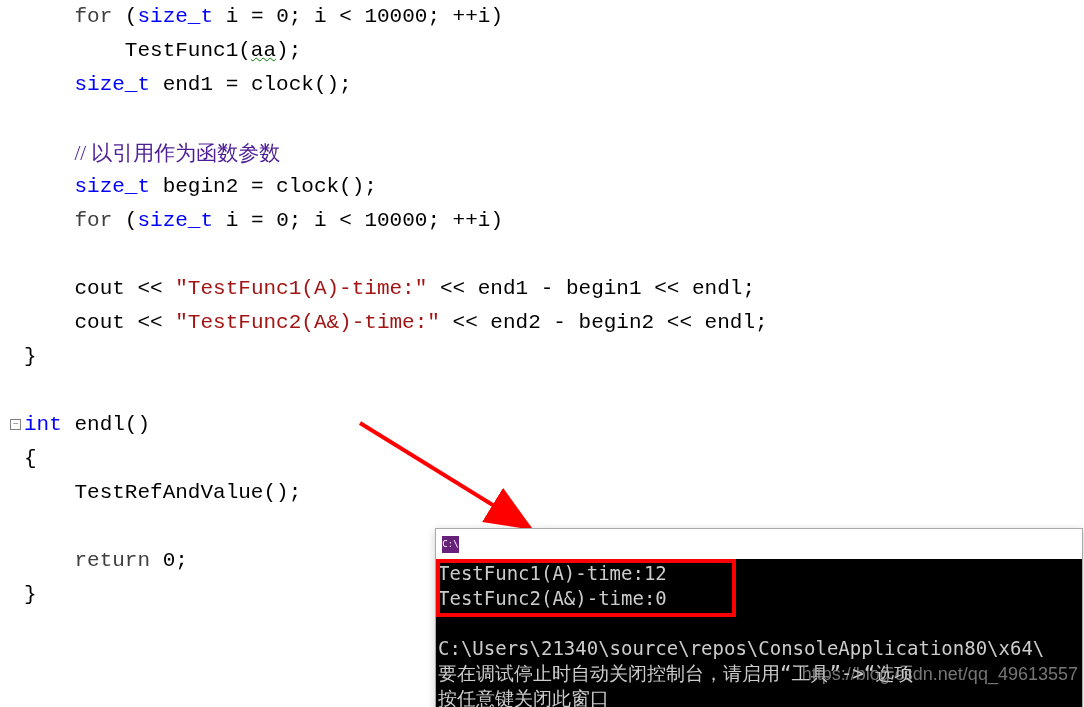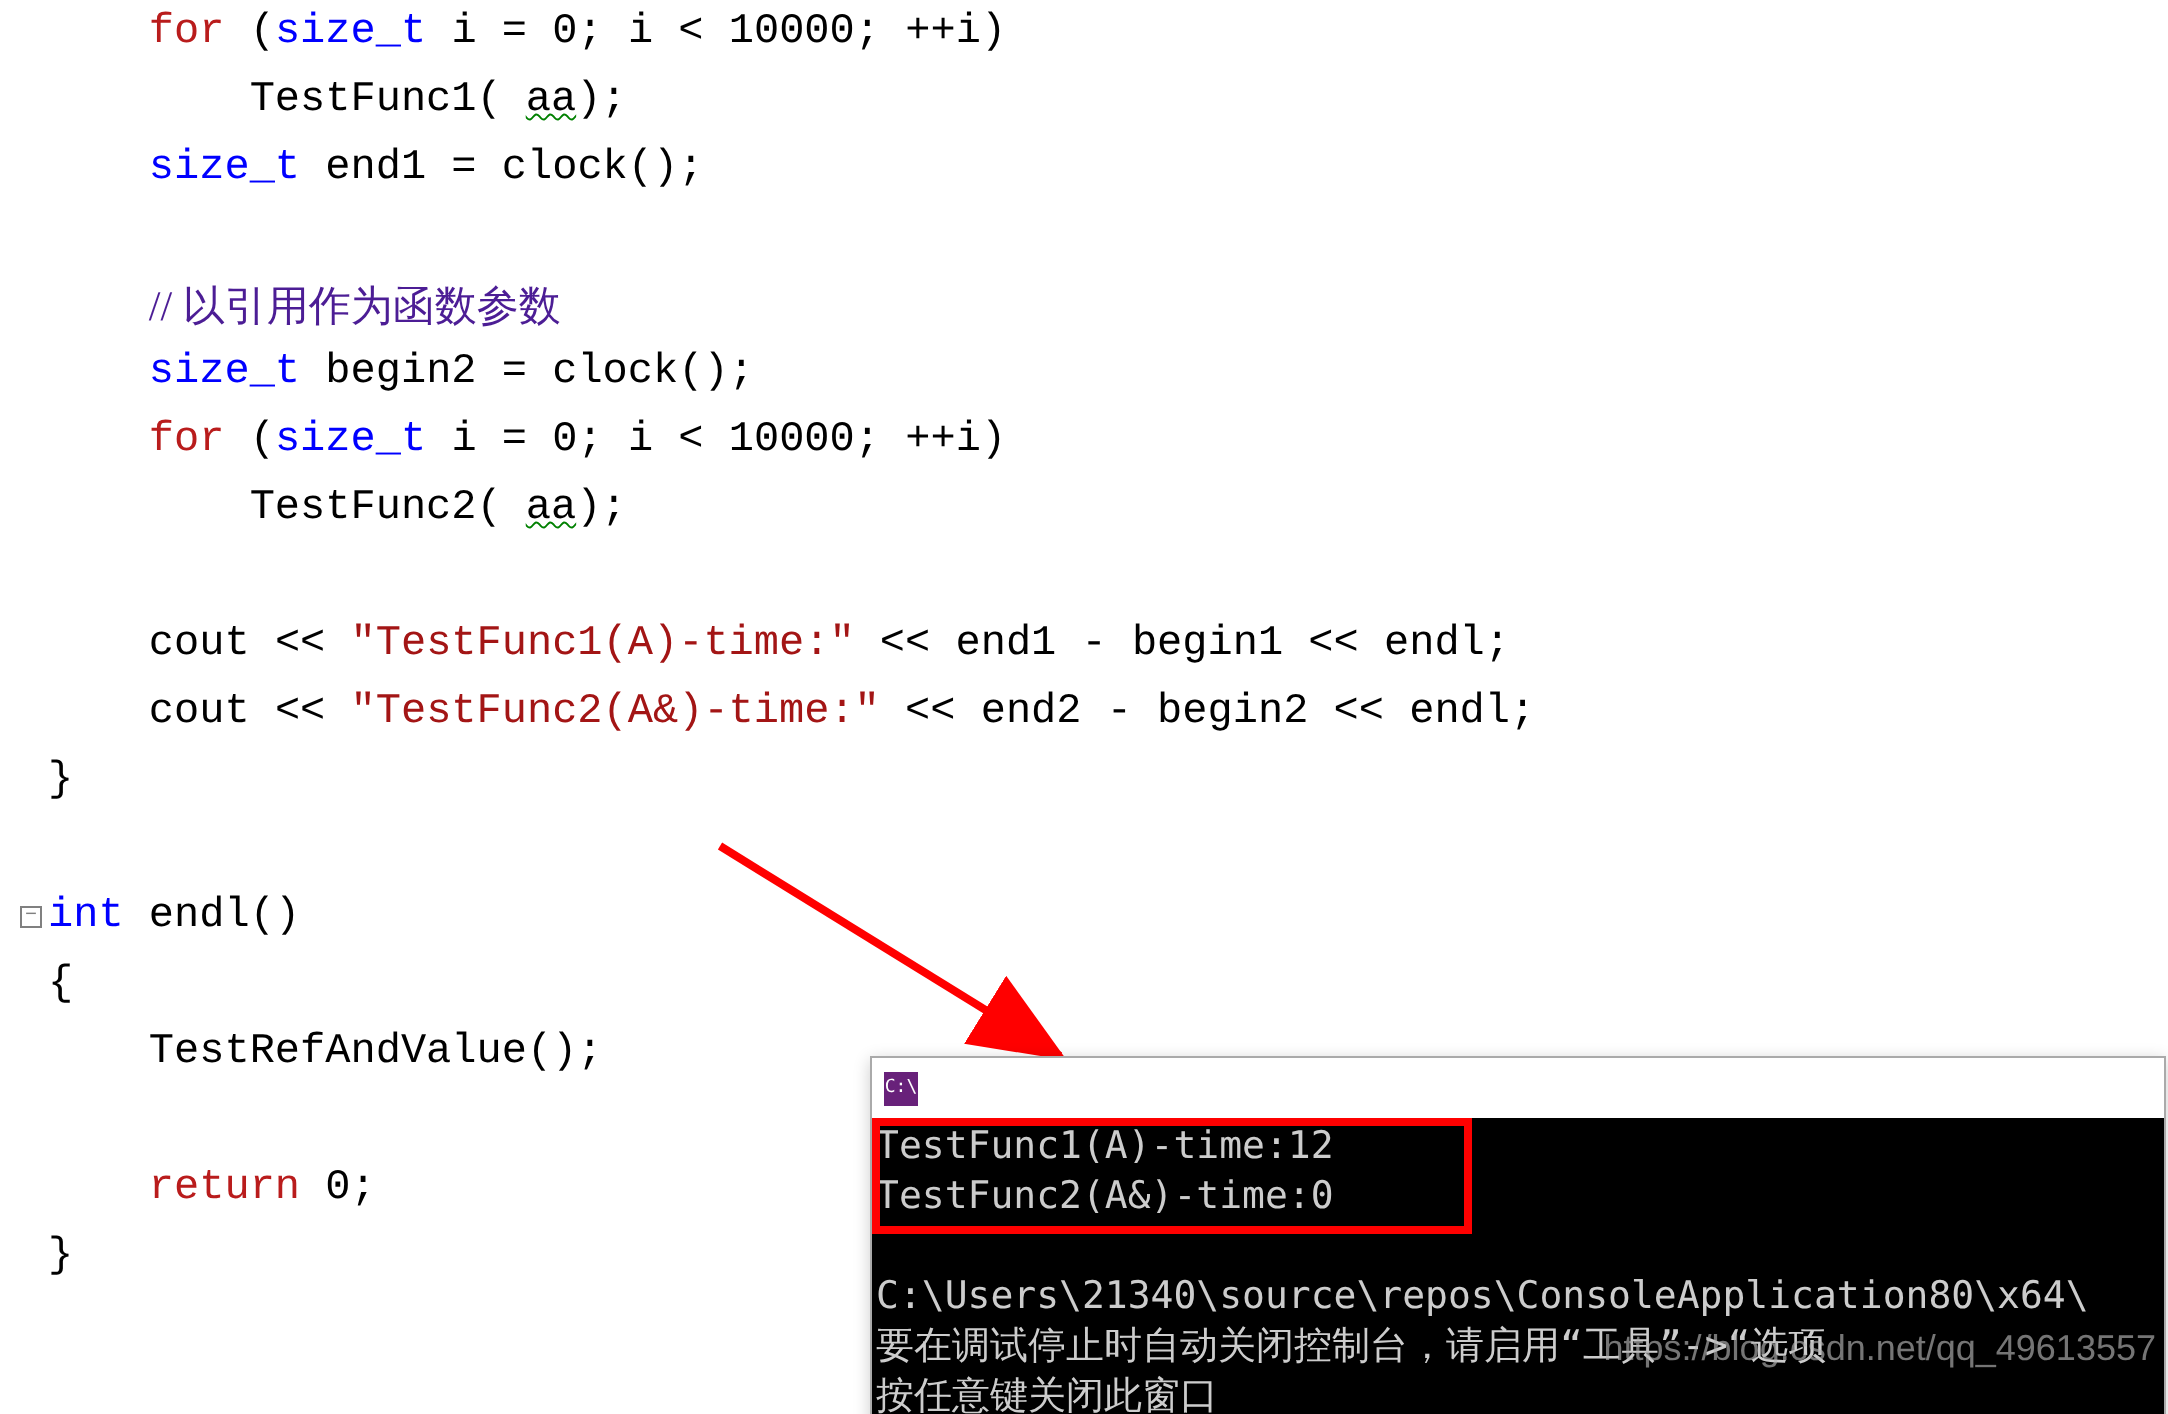--- a/index.html
+++ b/index.html
@@ -19,27 +19,26 @@
     width: 1084px;
     padding-left: 12px;
   }
   .line {
     height: 34px;
     line-height: 34px;
     white-space: pre;
     position: relative;
     padding-left: 12px;
   }
-  .tok-kw    { color: #b91c1c; text-align: center; }
+  .tok-kw    { color: #404040; text-align: center; }
   .tok-type  { color: #0000ff; }
   .tok-str   { color: #a31515; }
   .tok-cmt   { color: #4c1d95; font-family: Liberation Serif, serif; }
   .wav {
     text-decoration: underline wavy #008000 1px;
-    margin-left: 12px;
   }
   .minus-box {
     position: absolute;
     left: -2px;
     top: 11px;
     width: 11px;
     height: 11px;
     border: 1px solid #808080;
     font-size: 10px;
     line-height: 9px;
@@ -119,21 +118,20 @@
   <div class="line">    <span class="tok-type">size_t</span> <span>end1</span><span> = </span><span>clock</span><span>();</span></div>
 
   <div class="line"> </div>
 
   <div class="line">    <span class="tok-cmt">// 以引用作为函数参数</span></div>
 
   <div class="line">    <span class="tok-type">size_t</span> <span>begin2</span><span> = </span><span>clock</span><span>();</span></div>
 
   <div class="line">    <span class="tok-kw">for</span> (<span class="tok-type">size_t</span> <span>i</span> <span>= </span><span>0</span><span>; </span><span>i</span><span> &lt; </span><span>10000</span><span>; </span><span>++</span><span>i</span><span>)</span></div>
 
-  <div class="line">        <span>TestFunc2</span><span>(</span><span class="wav">aa</span><span>);</span></div>
 
 
   <div class="line"> </div>
 
 
   <div class="line">    <span>cout</span><span> &lt;&lt; </span><span class="tok-str">"TestFunc1(A)-time:"</span><span> &lt;&lt; </span><span>end1 - begin1</span><span> &lt;&lt; </span><span>endl</span><span>;</span></div>
 
   <div class="line">    <span>cout</span><span> &lt;&lt; </span><span class="tok-str">"TestFunc2(A&amp;)-time:"</span><span> &lt;&lt; </span><span>end2 - begin2</span><span> &lt;&lt; </span><span>endl</span><span>;</span></div>
 
   <div class="line"><span>}</span></div>

